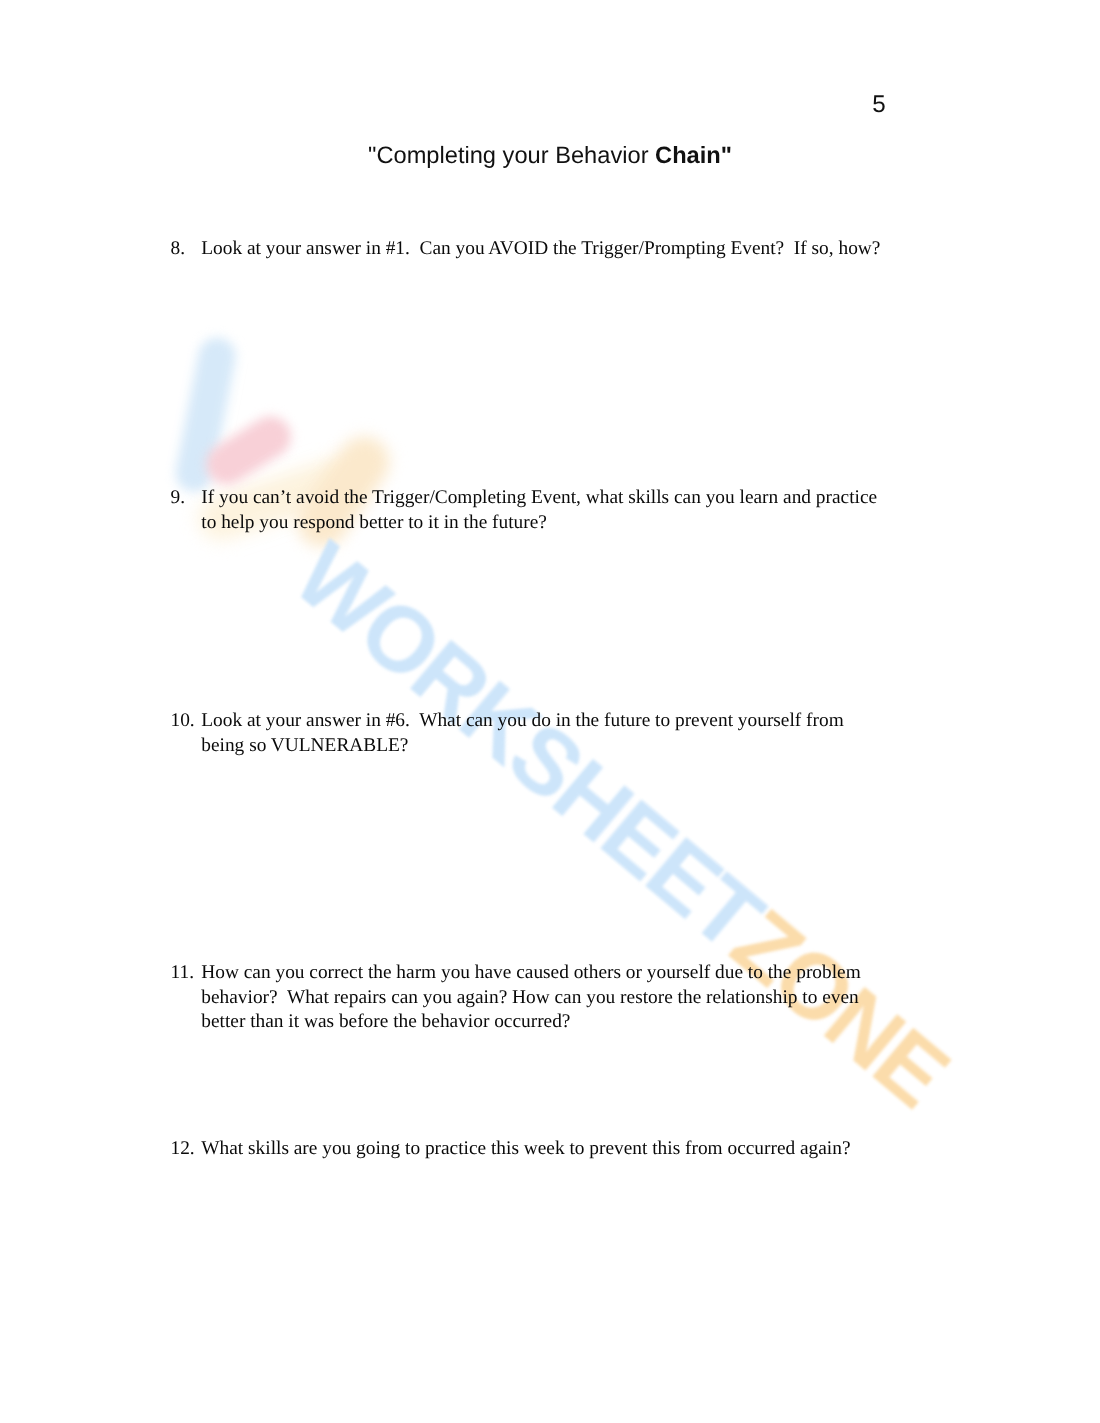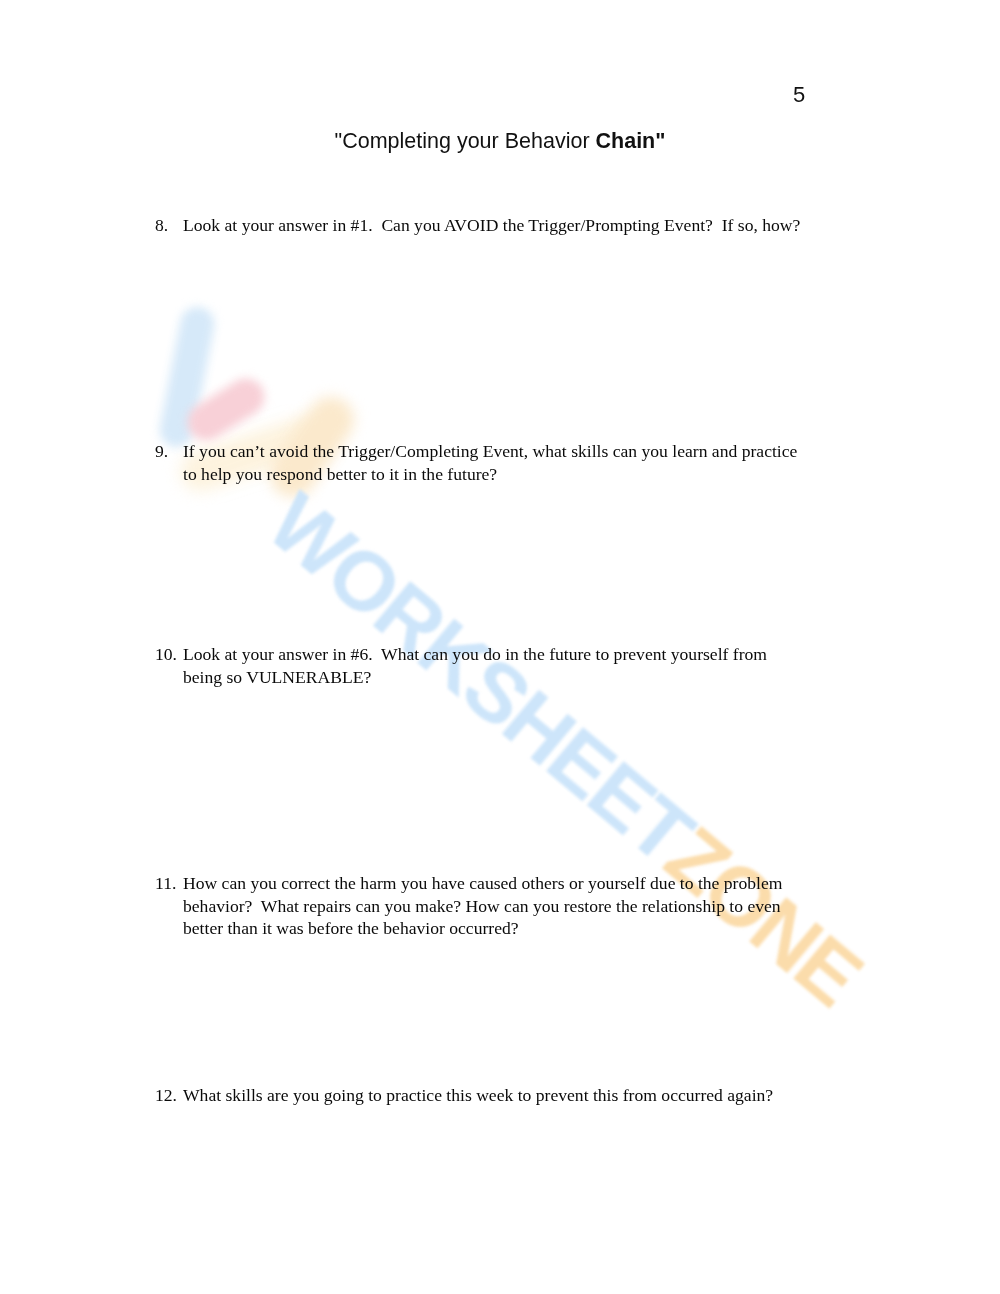--- a/index.html
+++ b/index.html
@@ -88,21 +88,21 @@
     width: 28px;
   }
   .q-text {
     flex: 1;
     white-space: pre-wrap;
   }
   .q0 { top: 214px; }
   .q1 { top: 440px; }
   .q2 { top: 643px; }
   .q3 { top: 872px; }
-  .q4 { top: 1084px; }
+  .q4 { top: 1032px; }
 </style>
 </head>
 <body>
 
 <div class="page">
 
   <div class="watermark-layer">
     <div class="wm-capsule wm-logo-blue" style="background-color: rgb(214, 233, 249);"></div>
     <div class="wm-capsule wm-logo-band" style="background-color: rgb(253, 243, 222);"></div>
     <div class="wm-capsule wm-logo-pink" style="background-color: rgb(248, 208, 215);"></div>
@@ -129,21 +129,21 @@
 to help you respond better to it in the future?</div>
         </div>
         <div class="question q2">
           <span class="q-num">10.</span>
           <div class="q-text">Look at your answer in #6.  What can you do in the future to prevent yourself from
 being so VULNERABLE?</div>
         </div>
         <div class="question q3">
           <span class="q-num">11.</span>
           <div class="q-text">How can you correct the harm you have caused others or yourself due to the problem
-behavior?  What repairs can you make? How can you restore the relationship to even
+behavior?  What repairs can you again? How can you restore the relationship to even
 better than it was before the behavior occurred?</div>
         </div>
         <div class="question q4">
           <span class="q-num">12.</span>
           <div class="q-text">What skills are you going to practice this week to prevent this from occurred again?</div>
         </div>
       </div>
   </div>
 
 </div>

